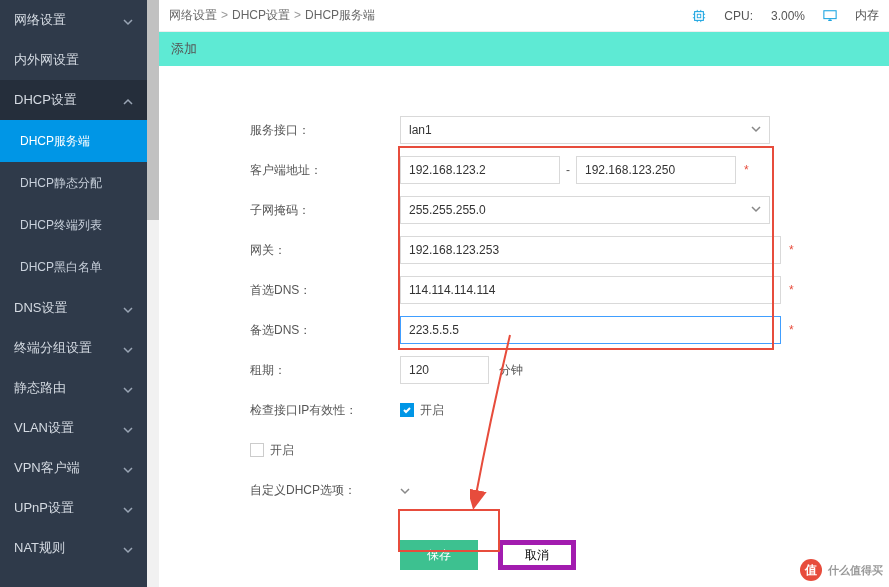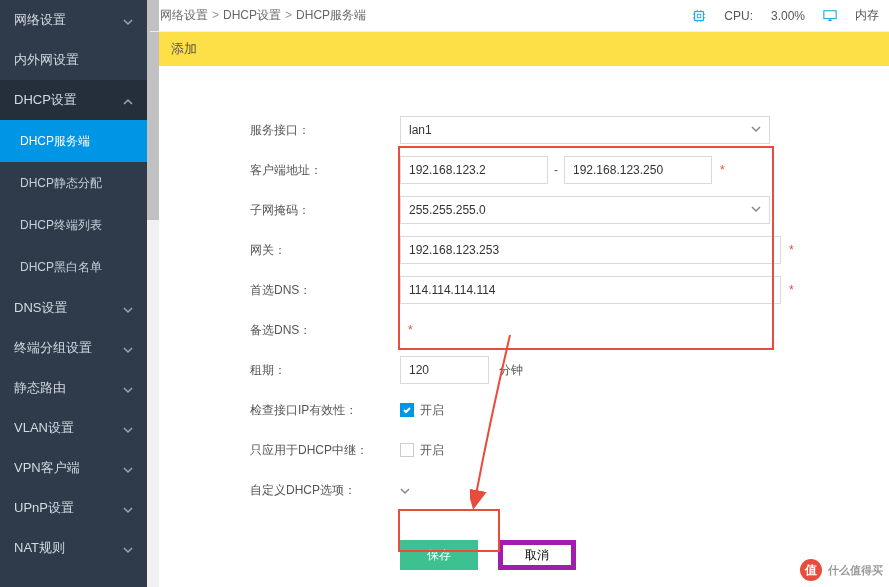--- a/index.html
+++ b/index.html
@@ -5,34 +5,34 @@
 *{box-sizing:border-box;margin:0;padding:0;font-family:"Microsoft YaHei","PingFang SC",Arial,sans-serif}
 body{background:#fff;width:889px;height:587px;overflow:hidden;position:relative}
 .sidebar{position:absolute;left:0;top:0;width:147px;height:587px;background:#2f3a4a;color:#d4dae2}
 .sidebar-item{display:flex;align-items:center;justify-content:space-between;padding:0 14px;height:40px;font-size:13px;cursor:pointer}
 .sidebar-sub{padding-left:20px;height:42px;display:flex;align-items:center;font-size:12px;cursor:pointer;color:#c8d0db}
 .sidebar-sub.active{background:#0096e6;color:#fff}
 .chev{width:10px;height:10px;display:inline-block}
 .chev svg{width:10px;height:10px;stroke:#9aa5b5;stroke-width:1.5;fill:none}
 .scrollbar{position:absolute;left:147px;top:0;width:12px;height:587px;background:#f1f1f1}
 .scrollbar-thumb{width:12px;height:220px;background:#c1c1c1;border-radius:0}
-.topbar{position:absolute;left:150px;right:0;top:0;height:32px;display:flex;align-items:center;justify-content:space-between;padding:0 10px;border-bottom:1px solid #eee;font-size:12px;color:#666}
+.topbar{position:absolute;left:159px;right:0;top:0;height:32px;display:flex;align-items:center;justify-content:space-between;padding:0 10px;border-bottom:1px solid #eee;font-size:12px;color:#666}
 .breadcrumb span{color:#666}
 .breadcrumb .sep{margin:0 4px;color:#999}
 .sysinfo{display:flex;align-items:center;gap:18px;font-size:12px;color:#555}
 .cpu-ico{width:14px;height:14px}
-.subhead{position:absolute;left:159px;right:0;top:32px;height:34px;background:#fde047;display:flex;align-items:center;padding:0 12px;font-size:13px;color:#555}
+.subhead{position:absolute;left:159px;right:0;top:32px;height:34px;background:#5eead4;display:flex;align-items:center;padding:0 12px;font-size:13px;color:#555}
 .form{position:absolute;left:250px;top:110px;font-size:12px;color:#555}
 .row{display:flex;align-items:center;height:40px}
 .lbl{width:150px;text-align:left}
 .sel,.inp{height:28px;border:1px solid #d9d9d9;background:#fff;padding:0 8px;font-size:12px;color:#333}
 .sel{width:370px;display:flex;align-items:center;justify-content:space-between}
 .sel .arrow svg{width:10px;height:10px;stroke:#888;stroke-width:1.5;fill:none}
 .inp{width:381px}
-.inp-s{width:148px}
+.inp-s{width:160px}
 .inp-xs{width:89px}
 .dash{margin:0 6px}
 .req{color:#e74c3c;margin-left:8px}
 .redbox{position:absolute;border:2px solid #e74c3c;pointer-events:none}
 .rb1{left:398px;top:146px;width:376px;height:204px}
 .rb2{left:398px;top:509px;width:102px;height:43px}
 .chk{width:14px;height:14px;border:1px solid #0096e6;display:inline-flex;align-items:center;justify-content:center;margin-right:6px;vertical-align:middle}
 .chk.on{background:#0096e6}
 .chk.on svg{width:10px;height:10px;stroke:#fff;stroke-width:2;fill:none}
 .chk.off{border-color:#ccc}
@@ -180,38 +180,38 @@
     <input class="inp" value="192.168.123.253" style="">
     <span class="req">*</span>
   </div>
   <div class="row">
     <div class="lbl">首选DNS：</div>
     <input class="inp" value="114.114.114.114" style="">
     <span class="req">*</span>
   </div>
   <div class="row">
     <div class="lbl">备选DNS：</div>
+    <input class="inp focus" value="223.5.5.5" style="">
     <span class="req">*</span>
   </div>
   <div class="row">
     <div class="lbl">租期：</div>
     <input class="inp inp-xs" value="120" style="">
     <span style="margin-left:10px">分钟</span>
   </div>
   <div class="row">
     <div class="lbl">检查接口IP有效性：</div>
     <span class="chk on">
         <svg viewBox="0 0 10 10">
           <path d="M2 5l2 2 4-4"></path>
         </svg>
       </span>
     <span>开启</span>
   </div>
   <div class="row">
-    <div class="lbl">只应用于DHCP中继：</div>
     <span class="chk off"></span>
     <span>开启</span>
   </div>
   <div class="row">
     <div class="lbl">自定义DHCP选项：</div>
     <span class="chev"><svg viewBox="0 0 10 10">
           <path d="M1 3l4 4 4-4" stroke="#888" stroke-width="1.5" fill="none"></path>
         </svg></span>
   </div>
   <div class="btnrow">

